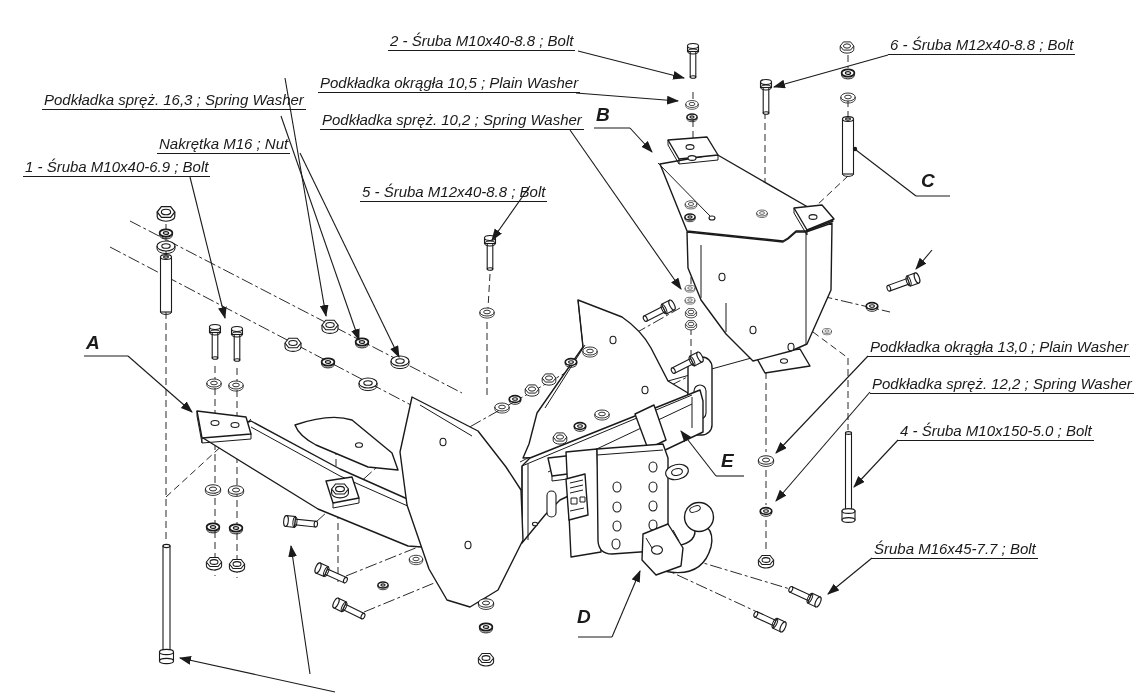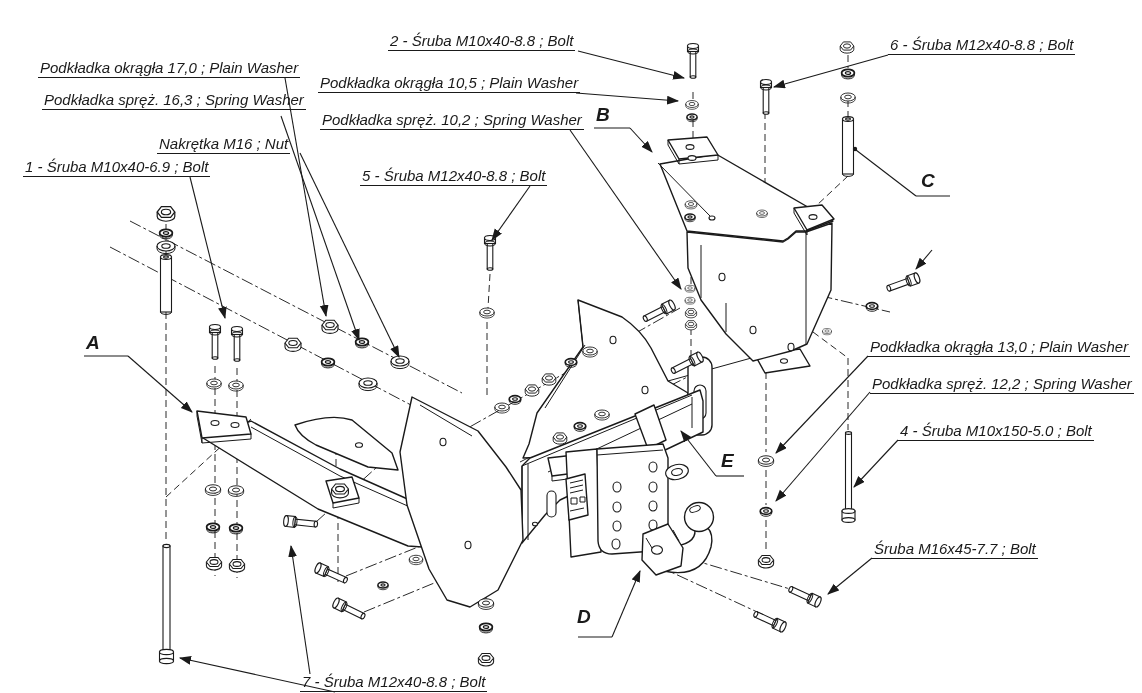--- a/index.html
+++ b/index.html
@@ -292,34 +292,32 @@
     <path class="ld" d="M916,196 H950"></path>
     <path class="ld" d="M916,196 L856,150"></path>
     <circle cx="855" cy="149" r="2.2" fill="#1a1a1a"></circle>
     <path class="ld" d="M578,637 H612"></path>
     <path class="ld" marker-end="url(#arr)" d="M612,637 L640,571"></path>
     <path class="ld" d="M716,476 H744"></path>
     <path class="ld" marker-end="url(#arr)" d="M716,476 L681,431"></path>
   </g>
 </svg>
 
-<div class="lbl" style="left:38px;top:60px">Podkładka okrągła 17,0 ;  Plain Washer</div>
 <div class="lbl" style="left:42px;top:92px">Podkładka spręż. 16,3 ; Spring Washer</div>
 <div class="lbl" style="left:157px;top:136px">Nakrętka  M16 ; Nut</div>
 <div class="lbl" style="left:23px;top:159px">1 - Śruba M10x40-6.9 ;  Bolt</div>
 <div class="lbl" style="left:388px;top:33px">2 - Śruba M10x40-8.8 ;  Bolt</div>
 <div class="lbl" style="left:318px;top:75px">Podkładka okrągła 10,5 ;  Plain Washer</div>
 <div class="lbl" style="left:320px;top:112px">Podkładka spręż. 10,2 ; Spring Washer</div>
-<div class="lbl" style="left:360px;top:168px">5 - Śruba M12x40-8.8 ;  Bolt</div>
+<div class="lbl" style="left:360px;top:184px">5 - Śruba M12x40-8.8 ;  Bolt</div>
 <div class="lbl" style="left:888px;top:37px">6 - Śruba M12x40-8.8 ;  Bolt</div>
 <div class="lbl" style="left:868px;top:339px">Podkładka okrągła 13,0 ;  Plain Washer</div>
 <div class="lbl" style="left:870px;top:376px">Podkładka spręż. 12,2 ; Spring Washer</div>
 <div class="lbl" style="left:898px;top:423px">4 - Śruba M10x150-5.0 ;  Bolt</div>
 <div class="lbl" style="left:872px;top:541px">Śruba M16x45-7.7 ;  Bolt</div>
-<div class="lbl" style="left:300px;top:674px">7 - Śruba M12x40-8.8 ;  Bolt</div>
 
 <div class="ltr" style="left:86px;top:332px">A</div>
 <div class="ltr" style="left:596px;top:104px">B</div>
 <div class="ltr" style="left:921px;top:170px">C</div>
 <div class="ltr" style="left:577px;top:606px">D</div>
 <div class="ltr" style="left:721px;top:450px">E</div>
 
 </div>
 
 </body></html>

